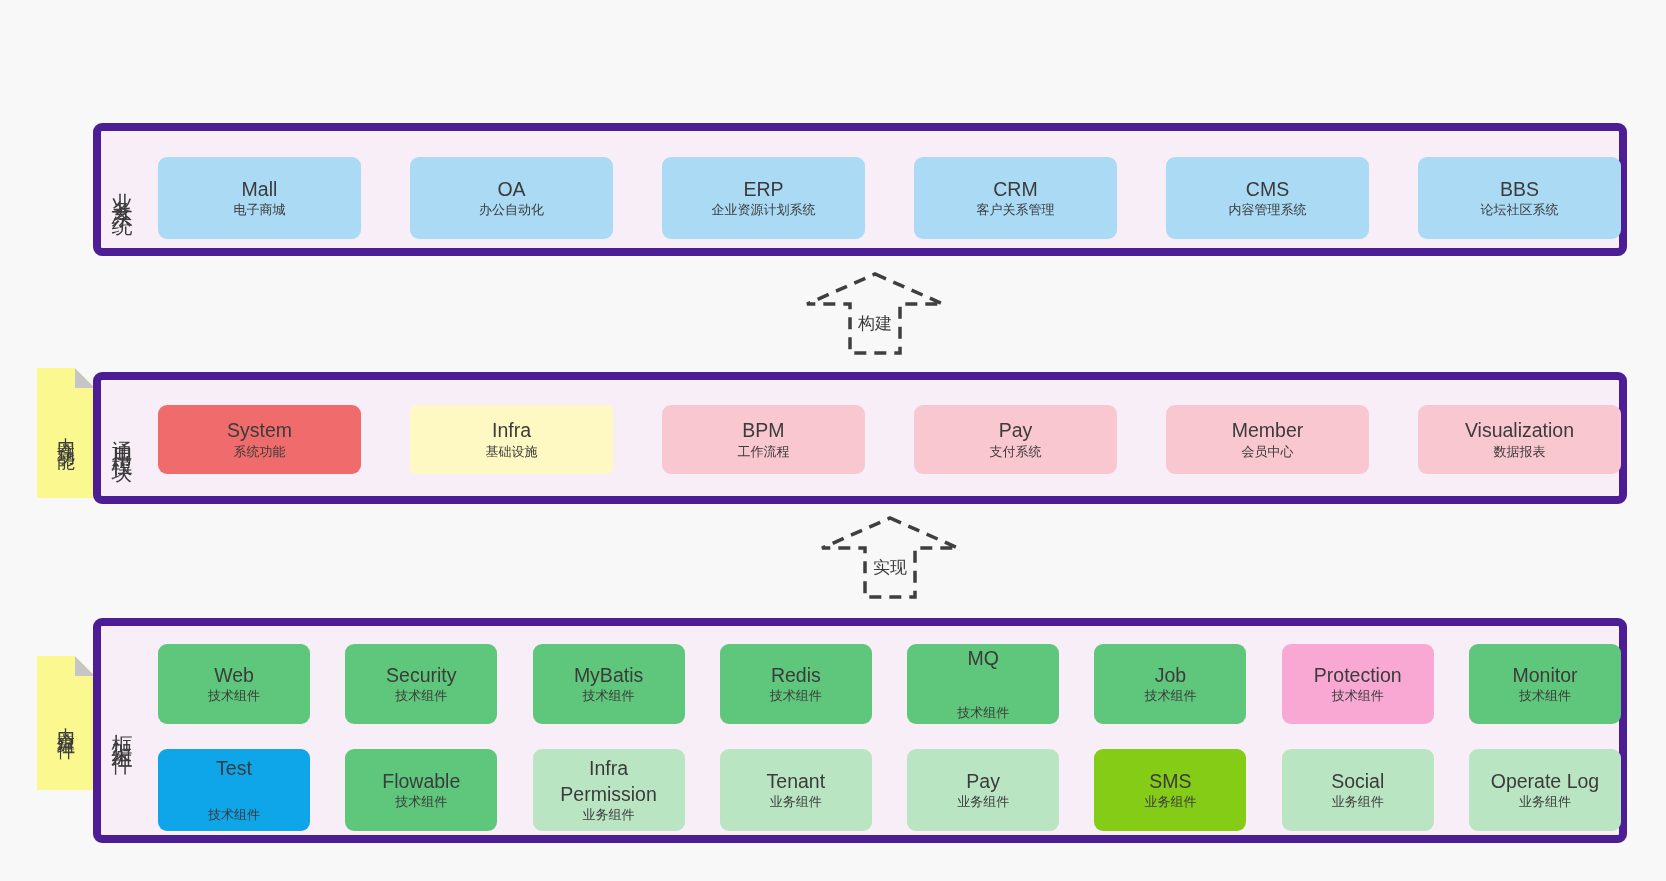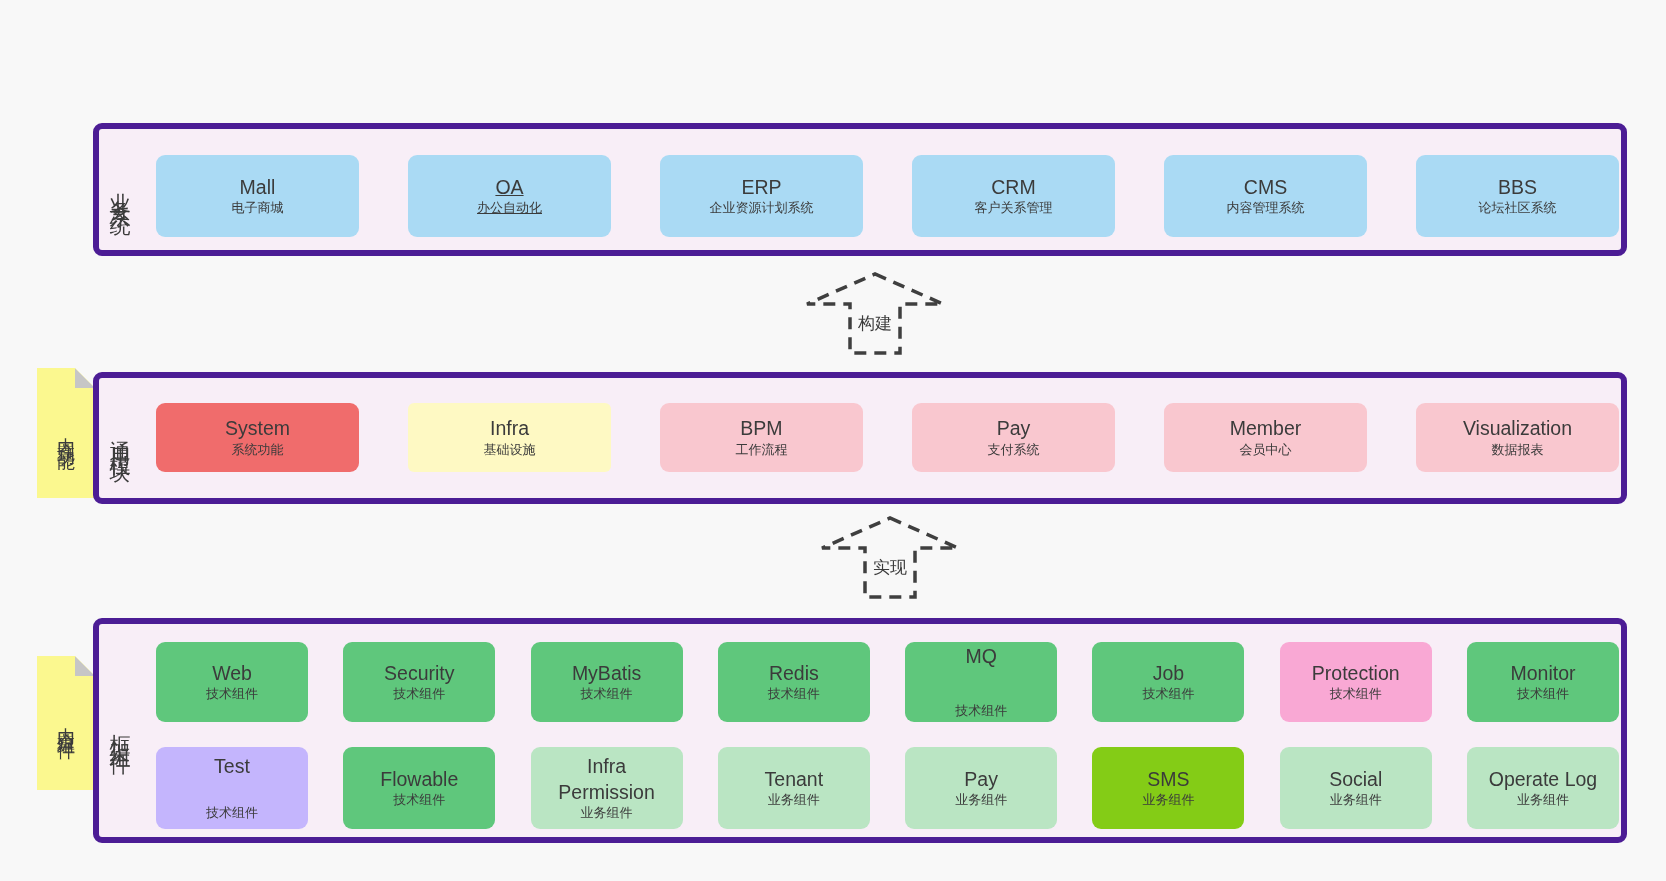--- a/index.html
+++ b/index.html
@@ -21,21 +21,21 @@
     position:absolute;right:0;top:0;width:0;height:0;
     border-top:20px solid transparent;border-left:20px solid #c6c6c6;
   }
   .sticky .txt{
     writing-mode:vertical-rl;text-orientation:upright;
     font-size:18px;letter-spacing:5px;line-height:1;
   }
   
   .band{
     position:absolute;left:93px;width:1534px;box-sizing:border-box;
-    background:#f8eef7;border:6px solid #4c1d95;border-radius:9px;
+    background:#f8eef7;border:8px solid #4c1d95;border-radius:9px;
   }
   #band1{top:123px;height:133px;}
   #band2{top:372px;height:132px;}
   #band3{top:618px;height:225px;}
   .vlabel-wrap{
     position:absolute;left:11px;top:0;height:100%;
     display:flex;align-items:center;
   }
   .vlabel{
     writing-mode:vertical-rl;text-orientation:upright;
@@ -86,21 +86,21 @@
 
 <div class="band" id="band1">
   <div class="vlabel-wrap">
     <span class="vlabel">业务系统</span>
   </div>
   <div class="row cols6">
     <div class="box" style="background: rgb(170, 218, 244);">
       <div class="t">Mall</div>
       <div class="s">电子商城</div>
     </div>
-    <div class="box" style="background: rgb(170, 218, 244); text-decoration: underline;">
+    <div class="box" style="background: rgb(170, 218, 244);">
       <div class="t">OA</div>
       <div class="s">办公自动化</div>
     </div>
     <div class="box" style="background: rgb(170, 218, 244);">
       <div class="t">ERP</div>
       <div class="s">企业资源计划系统</div>
     </div>
     <div class="box" style="background: rgb(170, 218, 244);">
       <div class="t">CRM</div>
       <div class="s">客户关系管理</div>
@@ -194,21 +194,21 @@
     <div class="box" style="background: #f9a8d4;">
       <div class="t">Protection</div>
       <div class="s">技术组件</div>
     </div>
     <div class="box" style="background: rgb(95, 199, 124);">
       <div class="t">Monitor</div>
       <div class="s">技术组件</div>
     </div>
   </div>
   <div class="row cols8 row-2">
-    <div class="box" style="background: #c4b5fd; gap: 25px;">
+    <div class="box" style="background: #0ea5e9; gap: 25px;">
       <div class="t">Test</div>
       <div class="s">技术组件</div>
     </div>
     <div class="box" style="background: rgb(95, 199, 124);">
       <div class="t">Flowable</div>
       <div class="s">技术组件</div>
     </div>
     <div class="box" style="background: rgb(186, 229, 195);">
       <div class="t">Infra Permission</div>
       <div class="s">业务组件</div>

